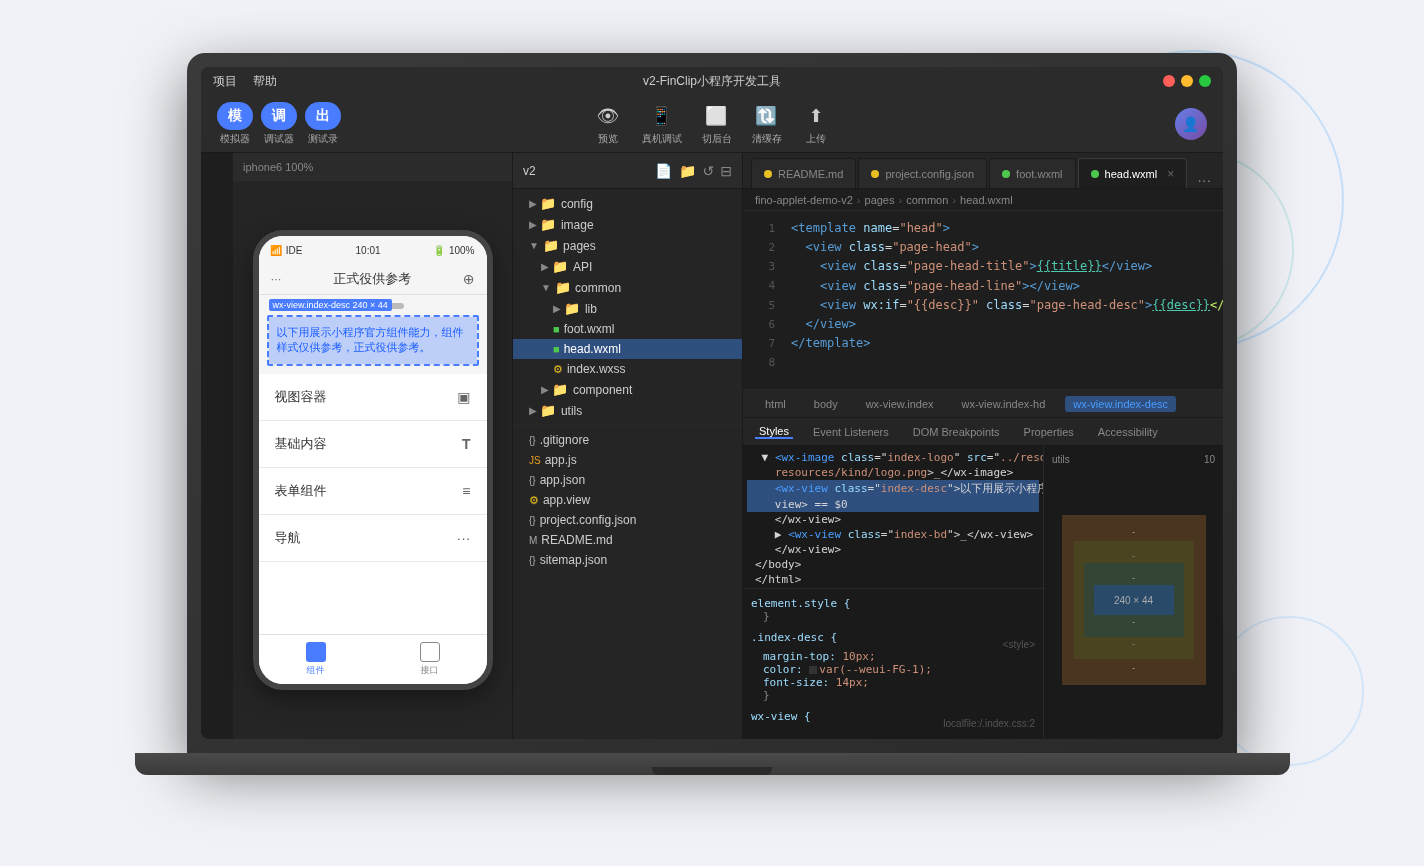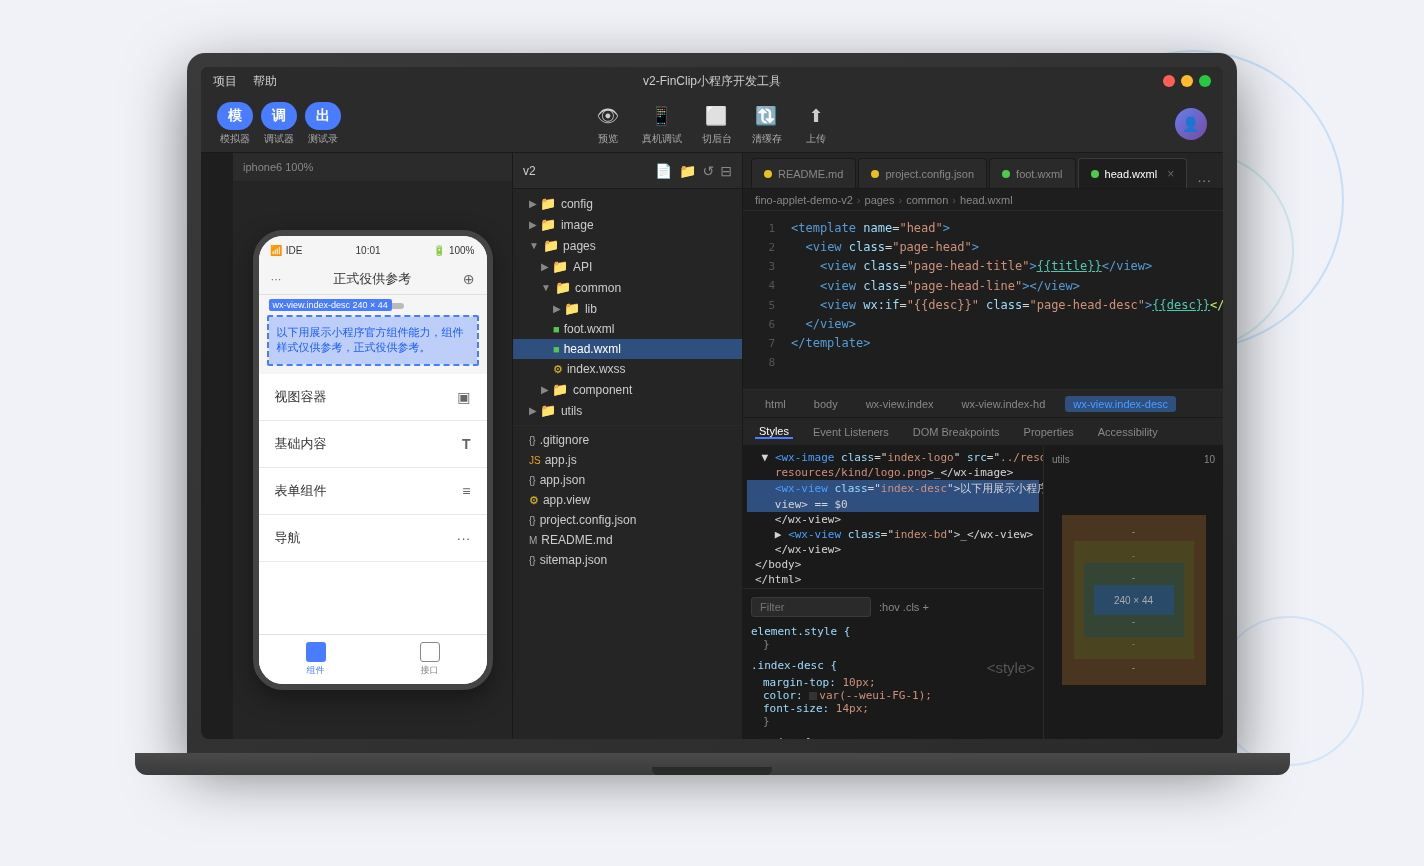--- a/index.html
+++ b/index.html
@@ -588,22 +588,23 @@
       color: #9cdcfe;
       font-family: monospace;
       padding-left: 12px;
     }
     .style-val {
       color: #ce9178;
       font-family: monospace;
     }
     .style-source {
       color: #555;
-      font-size: 15px;
+      font-size: 10px;
       float: right;
+      margin-top: 8px;
     }
     .style-color-swatch {
       display: inline-block;
       width: 8px;
       height: 8px;
       background: #333;
       margin-right: 2px;
       vertical-align: middle;
     }
 
@@ -1008,24 +1009,20 @@
                   <div class="devtools-html-line highlighted">   <span class="dt-tag">&lt;wx-view</span> <span class="dt-attr">class</span>="<span class="dt-str">index-desc</span>"&gt;以下用展示小程序官方组件能力，组件样式仅供参考. &lt;/wx-</div>
                   <div class="devtools-html-line highlighted">   view&gt; == $0</div>
                   <div class="devtools-html-line">   &lt;/wx-view&gt;</div>
                   <div class="devtools-html-line">   ▶ <span class="dt-tag">&lt;wx-view</span> <span class="dt-attr">class</span>="<span class="dt-str">index-bd</span>"&gt;_&lt;/wx-view&gt;</div>
                   <div class="devtools-html-line">   &lt;/wx-view&gt;</div>
                   <div class="devtools-html-line">&lt;/body&gt;</div>
                   <div class="devtools-html-line">&lt;/html&gt;</div>
                 </div>
 
                 <div class="styles-panel">
-                  <div class="styles-filter">
-                    <input class="styles-filter-input" placeholder="Filter" type="text" value="" style="">
-                    <span class="styles-filter-tag">:hov  .cls  +</span>
-                  </div>
                   <div class="style-rule">
                     <div class="style-selector">element.style {</div>
                     <div style="color:#808080; font-size:11px; padding-left:12px; font-family:monospace;">}</div>
                   </div>
                   <div class="style-rule">
                     <div style="display:flex; justify-content:space-between;">
                       <div class="style-selector">.index-desc {</div>
                       <span class="style-source">&lt;style&gt;</span>
                     </div>
                     <div class="style-prop">margin-top: <span class="style-val">10px;</span></div>

